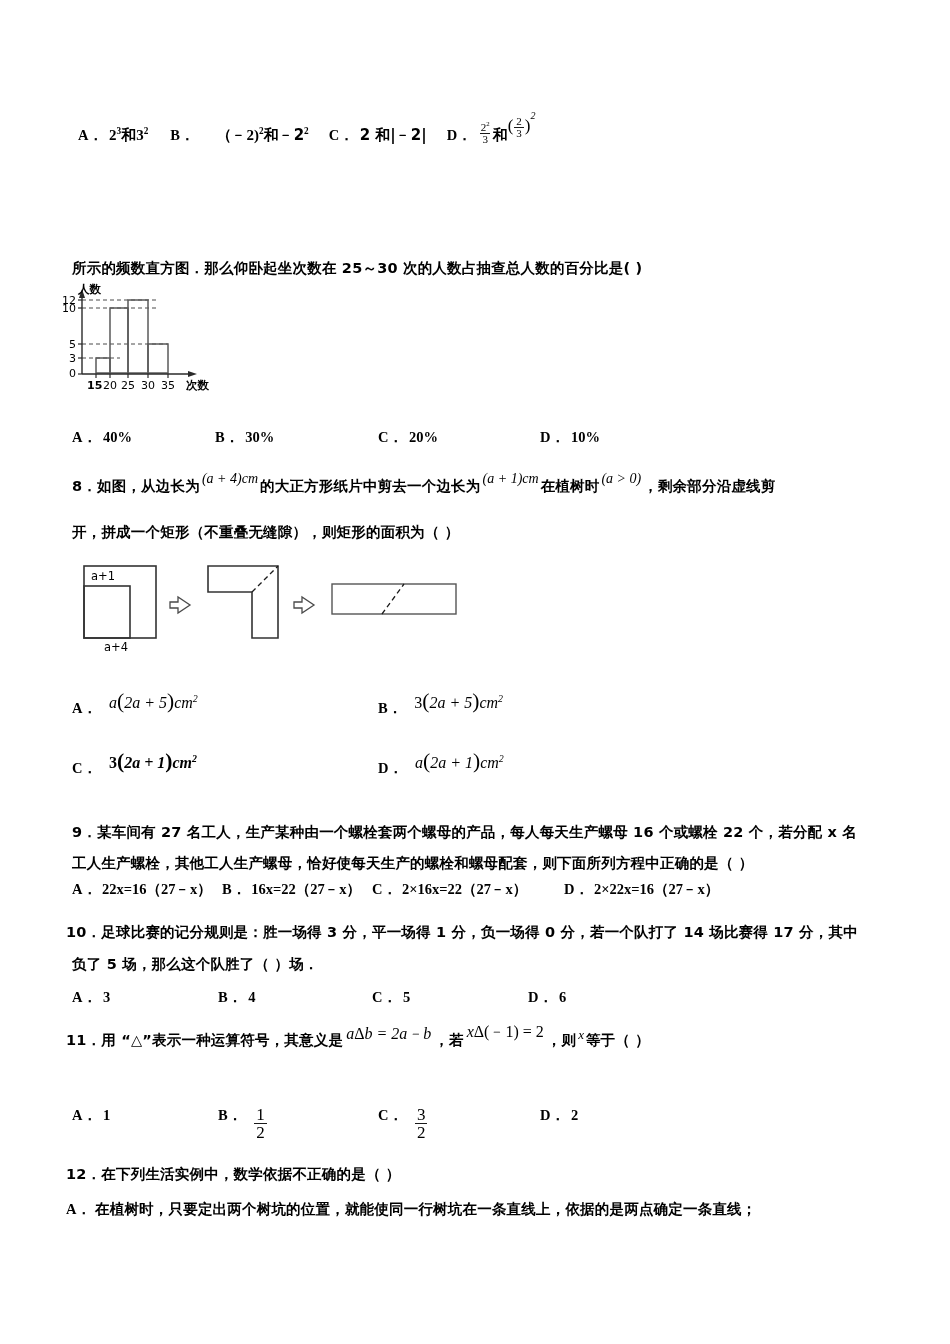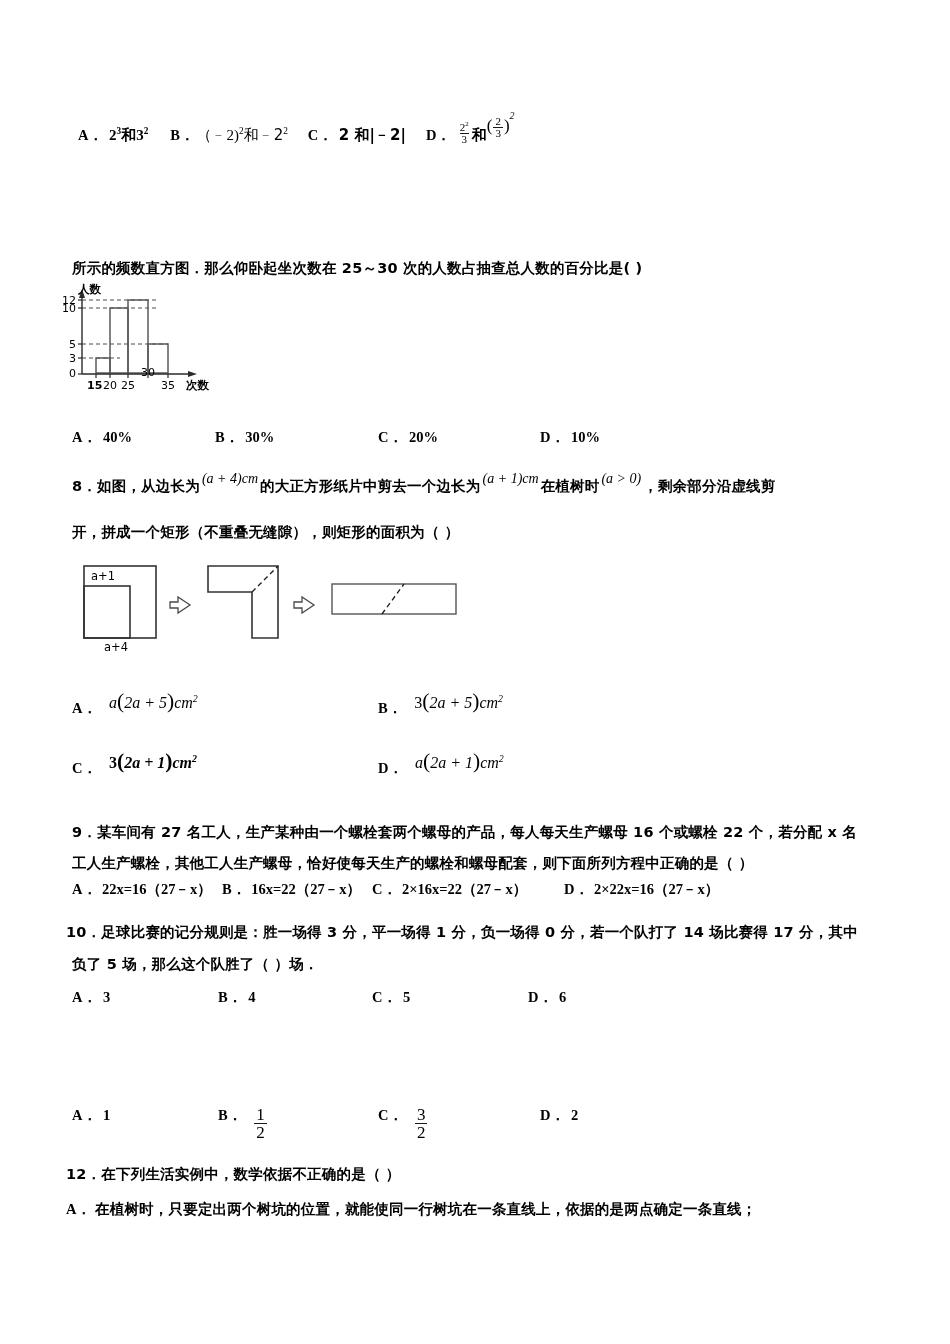--- a/index.html
+++ b/index.html
@@ -96,21 +96,21 @@
 
 <div class="page">
 
   <div class="blk" style="left:78px; top:116px;">
     <div style="display:flex; align-items:flex-end; white-space:nowrap;">
 
       <span class="optlbl">A．</span>
       <span class="mathup" style="margin-left:6px; font-weight:700; font-size:15px;"><span>2</span><sup class="sm">3</sup><span style="font-family:'DejaVu Sans',sans-serif;">和</span><span>3</span><sup class="sm">2</sup></span>
 
       <span class="optlbl" style="margin-left:22px;">B．</span>
-      <span class="mathup" style="margin-left:2px; font-weight:400; font-size:15px;"><span>（﹣2)</span><sup class="sm">2</sup><span style="font-family:'DejaVu Sans',sans-serif;">和﹣2</span><sup class="sm">2</sup></span>
+      <span class="mathup" style="margin-left:22px; font-weight:700; font-size:15px;"><span>（﹣2)</span><sup class="sm">2</sup><span style="font-family:'DejaVu Sans',sans-serif;">和﹣2</span><sup class="sm">2</sup></span>
 
       <span class="optlbl" style="margin-left:20px;">C．</span>
       <span class="mathup" style="margin-left:6px; font-weight:700; font-size:15px; font-family:'DejaVu Sans',sans-serif;">2 和|﹣2|</span>
 
       <span class="optlbl" style="margin-left:20px;">D．</span>
 
       <span style="margin-left:6px; display:inline-flex; align-items:flex-end; white-space:nowrap;">
         <span class="frac small" style="vertical-align:-0.3em;">
           <span class="num"><span>2</span><sup class="sm">2</sup></span>
           <span class="den">3</span>
@@ -179,21 +179,21 @@
 
     <div style="position:absolute; left:0px; top:8px; width:18px; text-align:right; font-family:'DejaVu Sans',sans-serif; font-size:11px;">12</div>
     <div style="position:absolute; left:0px; top:16px; width:18px; text-align:right; font-family:'DejaVu Sans',sans-serif; font-size:11px;">10</div>
     <div style="position:absolute; left:0px; top:52px; width:18px; text-align:right; font-family:'DejaVu Sans',sans-serif; font-size:11px;">5</div>
     <div style="position:absolute; left:0px; top:66px; width:18px; text-align:right; font-family:'DejaVu Sans',sans-serif; font-size:11px;">3</div>
     <div style="position:absolute; left:0px; top:81px; width:18px; text-align:right; font-family:'DejaVu Sans',sans-serif; font-size:11px;">0</div>
 
     <div style="position:absolute; left:29px; top:93px; font-family:'DejaVu Sans',sans-serif; font-size:11px;font-weight:bold;">15</div>
     <div style="position:absolute; left:45px; top:93px; font-family:'DejaVu Sans',sans-serif; font-size:11px;">20</div>
     <div style="position:absolute; left:63px; top:93px; font-family:'DejaVu Sans',sans-serif; font-size:11px;">25</div>
-    <div style="position:absolute; left:83px; top:80px; font-family:'DejaVu Sans',sans-serif; font-size:11px;">30</div>
+    <div style="position:absolute; left:83px; top:93px; font-family:'DejaVu Sans',sans-serif; font-size:11px;">30</div>
     <div style="position:absolute; left:103px; top:93px; font-family:'DejaVu Sans',sans-serif; font-size:11px;">35</div>
 
     <div style="position:absolute; left:128px; top:92px; font-family:'DejaVu Sans','Liberation Sans',sans-serif; font-size:11.5px; font-weight:700; white-space:nowrap;">次数</div>
   </div>
 
   <div class="opt-row" style="left:72px; top:428px;">
     <span class="optlbl">A．</span>
     <span class="optlbl" style="margin-left:6px;">40%</span>
   </div>
   <div class="opt-row" style="left:215px; top:428px;">
@@ -310,20 +310,30 @@
   </div>
   <div class="opt-row" style="left:372px; top:988px;">
     <span class="optlbl">C．</span>
     <span class="optlbl" style="margin-left:6px;">5</span>
   </div>
   <div class="opt-row" style="left:528px; top:988px;">
     <span class="optlbl">D．</span>
     <span class="optlbl" style="margin-left:6px;">6</span>
   </div>
 
+  <div class="blk" style="left:66px; top:1030px; white-space:nowrap; display:flex; align-items:baseline;">
+    <span class="cn">11．</span>
+    <span class="cn">用 “△”表示一种运算符号，其意义是</span>
+    <span class="mathital" style="position:relative; top:-6px; margin-left:3px;"><span>a</span><span class="mathup">Δ</span><span>b = 2a﹣b</span></span>
+    <span class="cn" style="margin-left:3px;">，若</span>
+    <span class="mathital" style="position:relative; top:-8px; margin-left:3px;"><span>x</span><span class="mathup">Δ</span><span class="mathup">(﹣1) = 2</span></span>
+    <span class="cn" style="margin-left:3px;">，则</span>
+    <span class="mathital" style="font-size:13px; position:relative; top:-6px; margin:0 2px;">x</span>
+    <span class="cn">等于（  ）</span>
+  </div>
 
   <div class="opt-row" style="left:72px; top:1106px;">
     <span class="optlbl">A．</span>
     <span class="optlbl" style="margin-left:6px;">1</span>
   </div>
   <div class="opt-row" style="left:218px; top:1106px; align-items:baseline;">
     <span class="optlbl">B．</span>
     <span class="frac" style="margin-left:12px; font-size:17px;">
       <span class="num" style="font-size:17px;">1</span>
       <span class="den" style="font-size:17px;">2</span>

